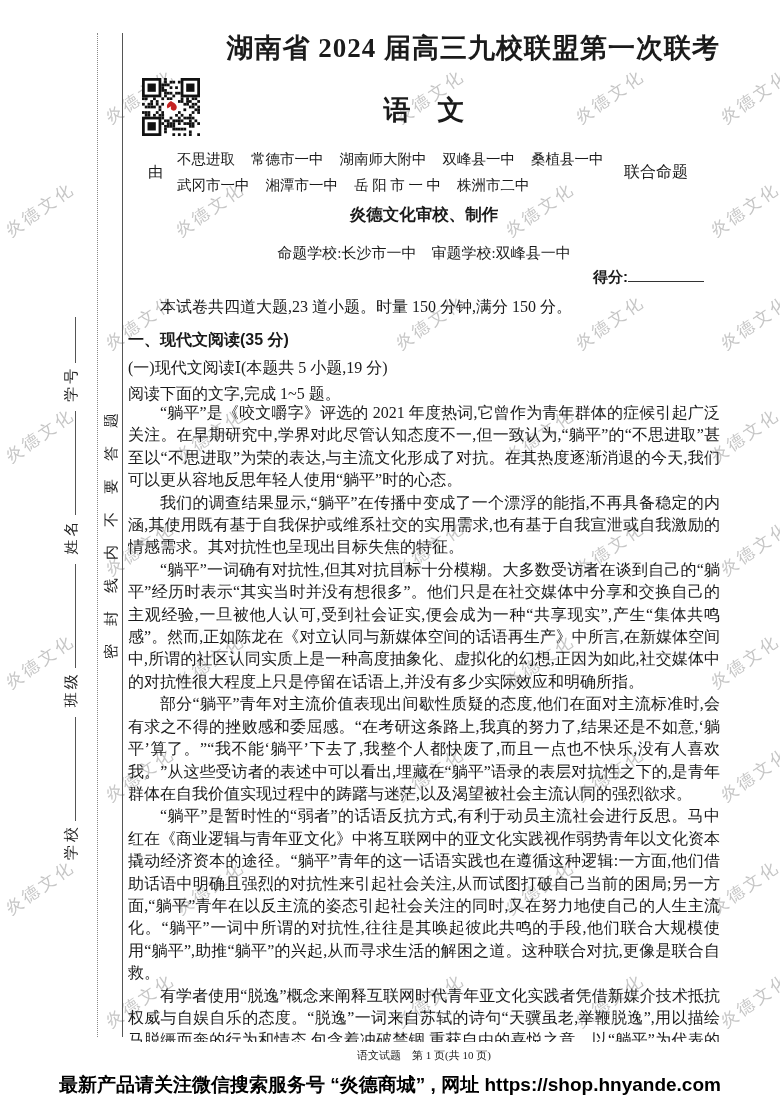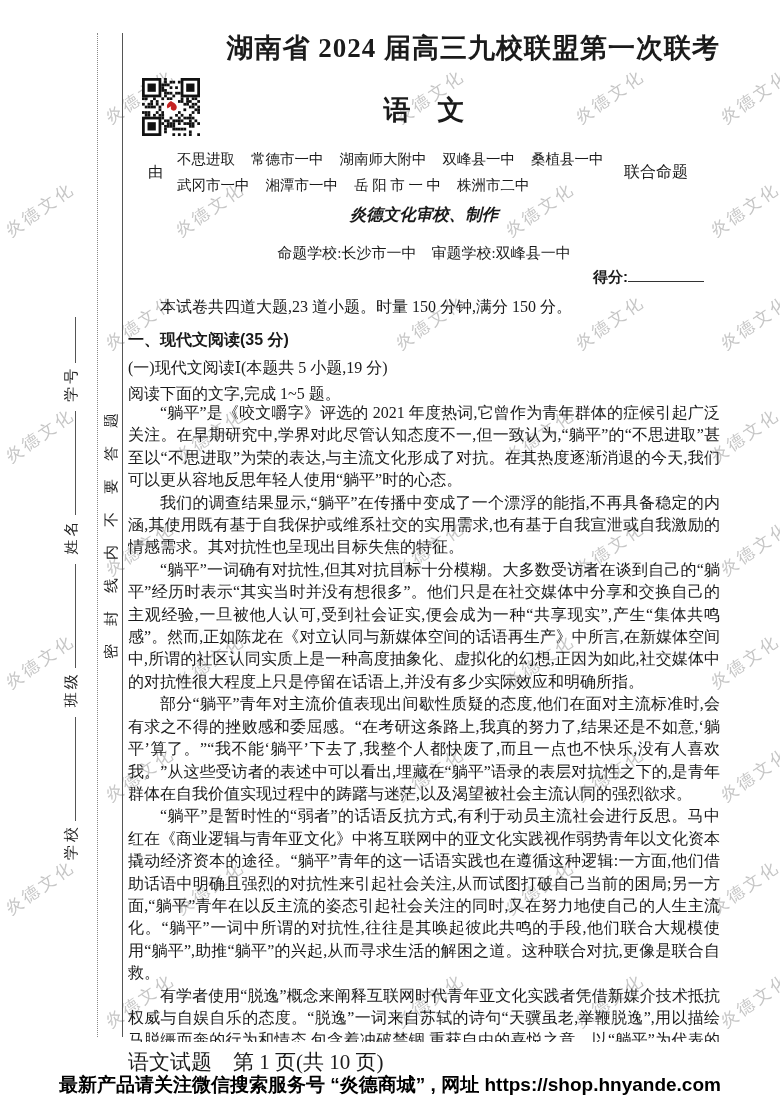--- a/index.html
+++ b/index.html
@@ -35,42 +35,42 @@
            font-size:27px;font-weight:bold;
            font-family:"Liberation Sans","DejaVu Sans",sans-serif;}
   .org-block{position:absolute;left:148px;top:146px;width:540px;display:flex;
              align-items:center;font-size:14.5px;}
   .org-prefix{flex:0 0 auto;margin-right:14px;font-size:15px;}
   .org-schools{flex:1 1 auto;}
   .org-row{display:flex;gap:16px;line-height:26px;white-space:nowrap;}
   .org-suffix{flex:0 0 auto;margin-left:10px;font-size:16px;}
   .credit{position:absolute;left:128px;top:204px;width:592px;text-align:center;
           font-size:16.5px;font-weight:bold;
-          font-family:"Liberation Sans","DejaVu Sans",sans-serif;font-style:italic;}
+          font-family:"Liberation Sans","DejaVu Sans",sans-serif;}
   .proposer{position:absolute;left:128px;top:244px;width:592px;text-align:center;
             font-size:15px;}
   .score{position:absolute;left:593px;top:266px;font-size:15px;font-weight:bold;
          font-family:Liberation Sans, sans-serif;}
   .score .blank{display:inline-block;width:76px;height:1em;
                 border-bottom:1px solid #333;vertical-align:baseline;}
 
   
   .instruction{position:absolute;left:128px;top:297px;width:592px;font-size:16px;
                text-indent:2em;}
   .sec-head{position:absolute;left:128px;top:330px;width:592px;font-size:16px;
             font-weight:bold;font-family:"Liberation Sans","DejaVu Sans",sans-serif;}
   .subsec{position:absolute;left:128px;top:358px;width:592px;font-size:16px;}
   .prompt{position:absolute;left:128px;top:384px;width:592px;font-size:16px;}
   .body-text{position:absolute;left:128px;top:402px;width:592px;height:640px;
              overflow:hidden;font-size:16px;line-height:22.4px;text-align:justify;}
   .body-text p{margin:0;text-indent:2em;}
 
   
-  .footer{position:absolute;left:128px;top:1048px;width:592px;text-align:left;
-          font-size:21px;}
+  .footer{position:absolute;left:128px;top:1048px;width:592px;text-align:center;
+          font-size:11px;}
   .promo{position:absolute;left:0;top:1072px;width:780px;text-align:center;
          font-size:19px;font-weight:bold;color:#000;
          font-family:"Liberation Sans","DejaVu Sans",sans-serif;}
   .qr-wrap{position:relative;}
 </style>
 </head>
 <body>
 
 <div class="page">
 

